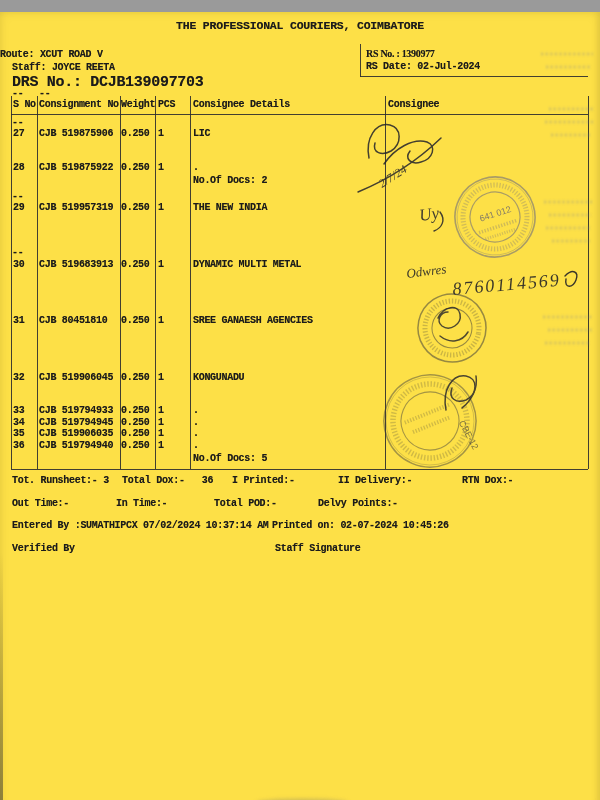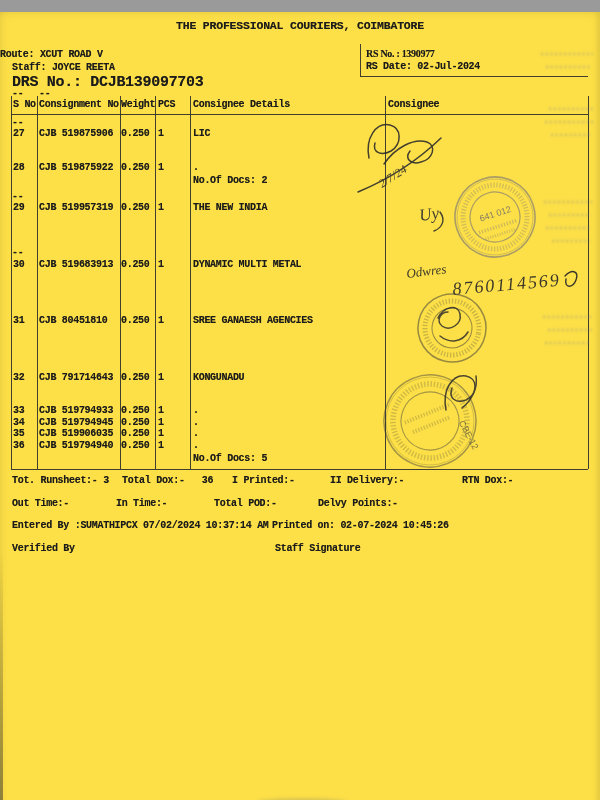--- a/index.html
+++ b/index.html
@@ -104,21 +104,21 @@
   <div class="trow" style="top:303px;">
     <span class="t c0">31</span>
     <span class="t c1">CJB 80451810</span>
     <span class="t c2">0.250</span>
     <span class="t c3">1</span>
     <span class="t c4">SREE GANAESH AGENCIES</span>
   </div>
 
   <div class="trow" style="top:360px;">
     <span class="t c0">32</span>
-    <span class="t c1">CJB 791714643</span>
+    <span class="t c1">CJB 519906045</span>
     <span class="t c2">0.250</span>
     <span class="t c3">1</span>
     <span class="t c4">KONGUNADU</span>
   </div>
 
   <div class="trow" style="top:393px;">
     <span class="t c0">33</span>
     <span class="t c1">CJB 519794933</span>
     <span class="t c2">0.250</span>
     <span class="t c3">1</span>
@@ -143,21 +143,21 @@
     <span class="t c1">CJB 519794940</span>
     <span class="t c2">0.250</span>
     <span class="t c3">1</span>
     <span class="t c4">.</span>
   </div>
   <div class="t" style="left:193px;top:441px;">No.Of Docs: 5</div>
 
   <div class="t" style="left:12px;top:463px;">Tot. Runsheet:- 3</div>
   <div class="t" style="left:122px;top:463px;">Total Dox:-   36</div>
   <div class="t" style="left:232px;top:463px;">I Printed:-</div>
-  <div class="t" style="left:330px;top:463px;">II Delivery:-</div>
+  <div class="t" style="left:338px;top:463px;">II Delivery:-</div>
   <div class="t" style="left:462px;top:463px;">RTN Dox:-</div>
 
   <div class="t" style="left:12px;top:486px;text-align:center;">Out Time:-</div>
   <div class="t" style="left:116px;top:486px;">In Time:-</div>
   <div class="t" style="left:214px;top:486px;">Total POD:-</div>
   <div class="t" style="left:318px;top:486px;">Delvy Points:-</div>
 
   <div class="t" style="left:12px;top:508px;">Entered By :SUMATHIPCX 07/02/2024 10:37:14 AM</div>
   <div class="t" style="left:272px;top:508px;">Printed on: 02-07-2024 10:45:26</div>
 

